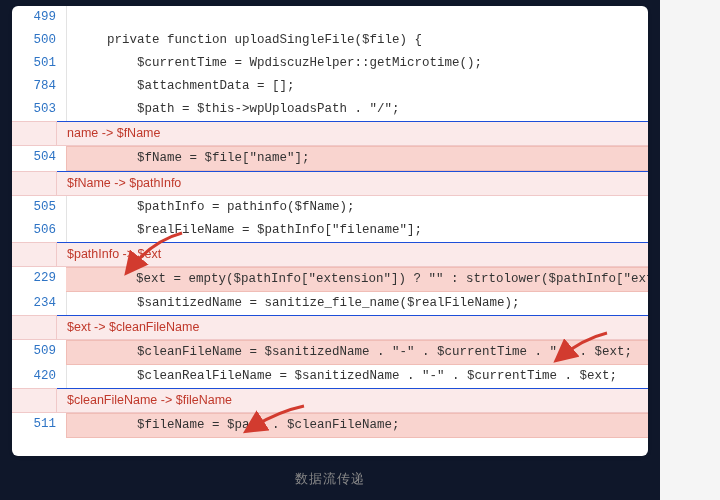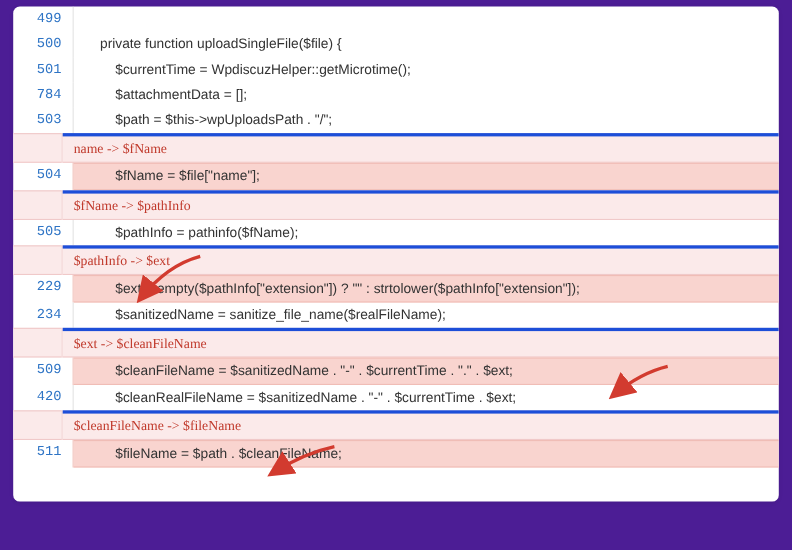--- a/index.html
+++ b/index.html
@@ -4,26 +4,26 @@
 <style>
   html, body {
     margin: 0;
     padding: 0;
     background: #f5f5f5;
     font-family: -apple-system, BlinkMacSystemFont, "Segoe UI", Roboto, Helvetica, Arial, sans-serif;
     font-size: 12px;
     color: #333;
   }
   .stage {
-    width: 720px;
+    width: 660px;
     height: 500px;
     position: relative;
     box-sizing: border-box;
     padding: 6px 12px 16px 12px;
-    background: #4c1d95;
+    background: #0f172a;
   }
   .card {
     background: #fff;
     border-radius: 6px;
     box-shadow: 0 1px 4px rgba(0,0,0,0.08);
     overflow: hidden;
     position: relative;
     height: 450px;
   }
   .code {
@@ -45,30 +45,30 @@
     font-family: Consolas, "Courier New", monospace;
   }
   .sep {
     width: 1px;
     background: #e3e3e3;
   }
   .src {
     flex: 1;
     padding: 4px 10px 4px 10px;
     white-space: pre;
-    font-family: Liberation Sans, sans-serif;
+    font-family: Liberation Mono, monospace;
     color: #333;
   }
   .lbl {
     flex: 1;
     padding: 4px 10px 4px 10px;
-    font-family: Liberation Serif, serif;
+    font-family: Liberation Sans, sans-serif;
     color: #c0392b;
     background: #fbeaea;
-    border-top: 3px solid #1d4ed8;
+    border-top: 1px solid #1d4ed8;
     border-bottom: 1px solid #f0c9c9;
   }
   .lblpad {
     width: 44px; min-width:44px;
     background: #fbeaea;
     border-top: 1px solid #f0c9c9;
     border-bottom: 1px solid #f0c9c9;
   }
   .sep-l {
     width: 1px;
@@ -144,20 +144,25 @@
       <div class="row">
         <div class="lblpad"></div>
           <div class="sep-l"></div>
         <div class="lbl">$fName -&gt; $pathInfo</div>
       </div>
 
       <div class="row">
         <div class="gut">505</div>
         <div class="sep"></div>
         <div class="src">        $pathInfo = pathinfo($fName);</div>
+      </div>
+      <div class="row">
+        <div class="gut">506</div>
+        <div class="sep"></div>
+        <div class="src">        $realFileName = $pathInfo["filename"];</div>
       </div>
 
       <div class="row">
         <div class="lblpad"></div>
           <div class="sep-l"></div>
         <div class="lbl">$pathInfo -&gt; $ext</div>
       </div>
 
       <div class="row hi">
         <div class="gut">229</div>
@@ -229,13 +234,14 @@
           <marker id="ah3" markerWidth="8" markerHeight="8" refX="6" refY="4" orient="auto">
             <path d="M0,0 L8,4 L0,8 Z" fill="#d23b2f"></path>
           </marker>
         </defs>
         <path d="M62,2 Q34,8 6,26" stroke="#d23b2f" stroke-width="3" fill="none" marker-end="url(#ah3)"></path>
       </svg>
     </div>
 
   </div>
 
+  <div class="caption">数据流传递</div>
 </div>
 
 </body></html>

